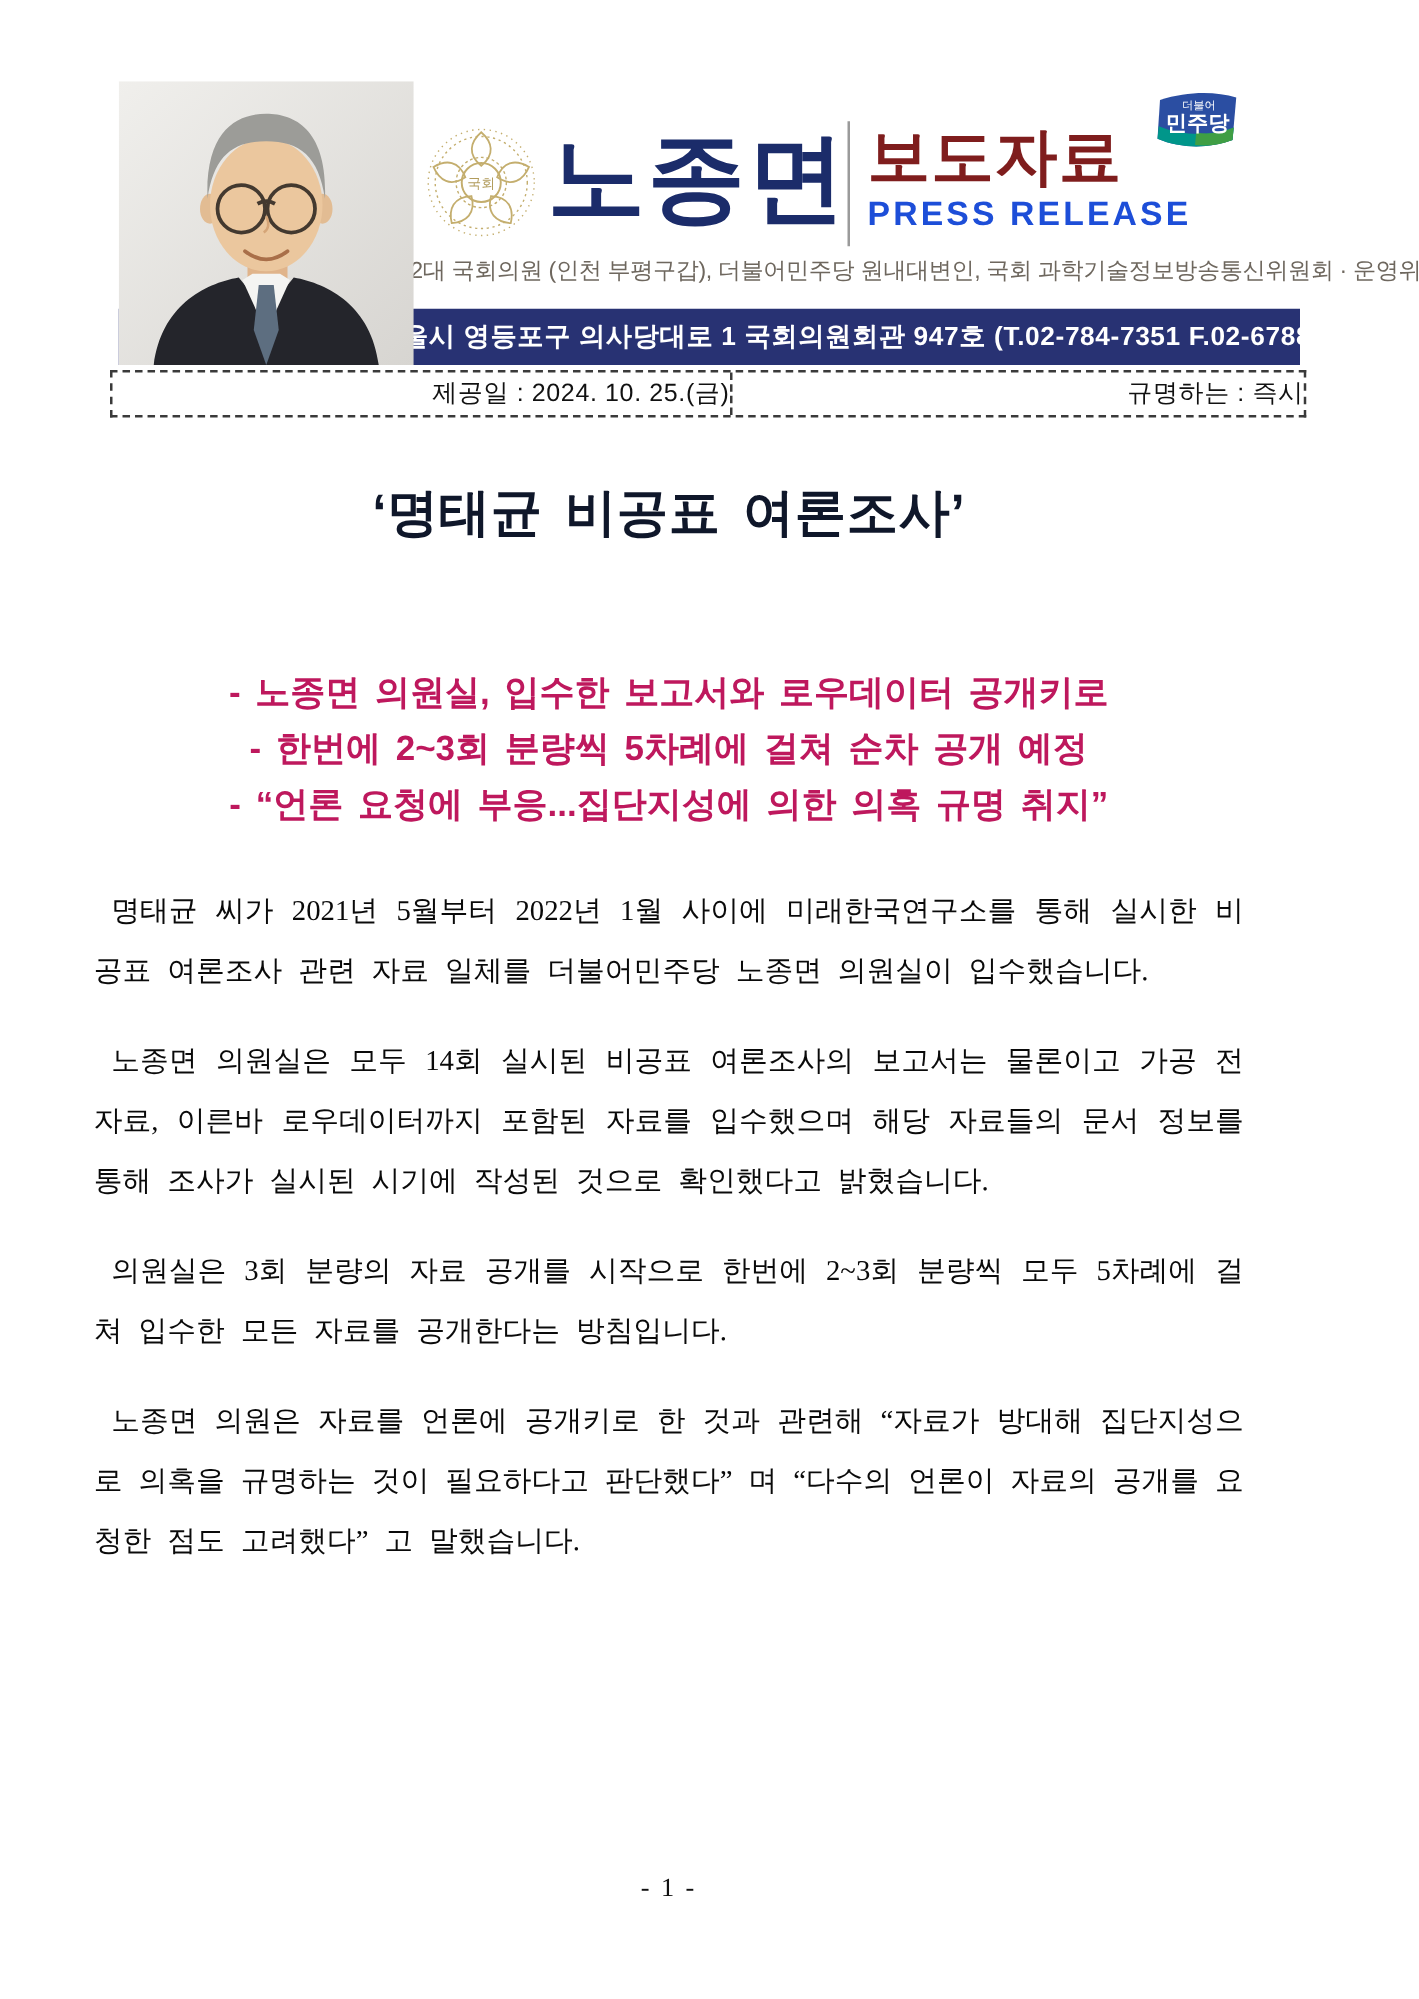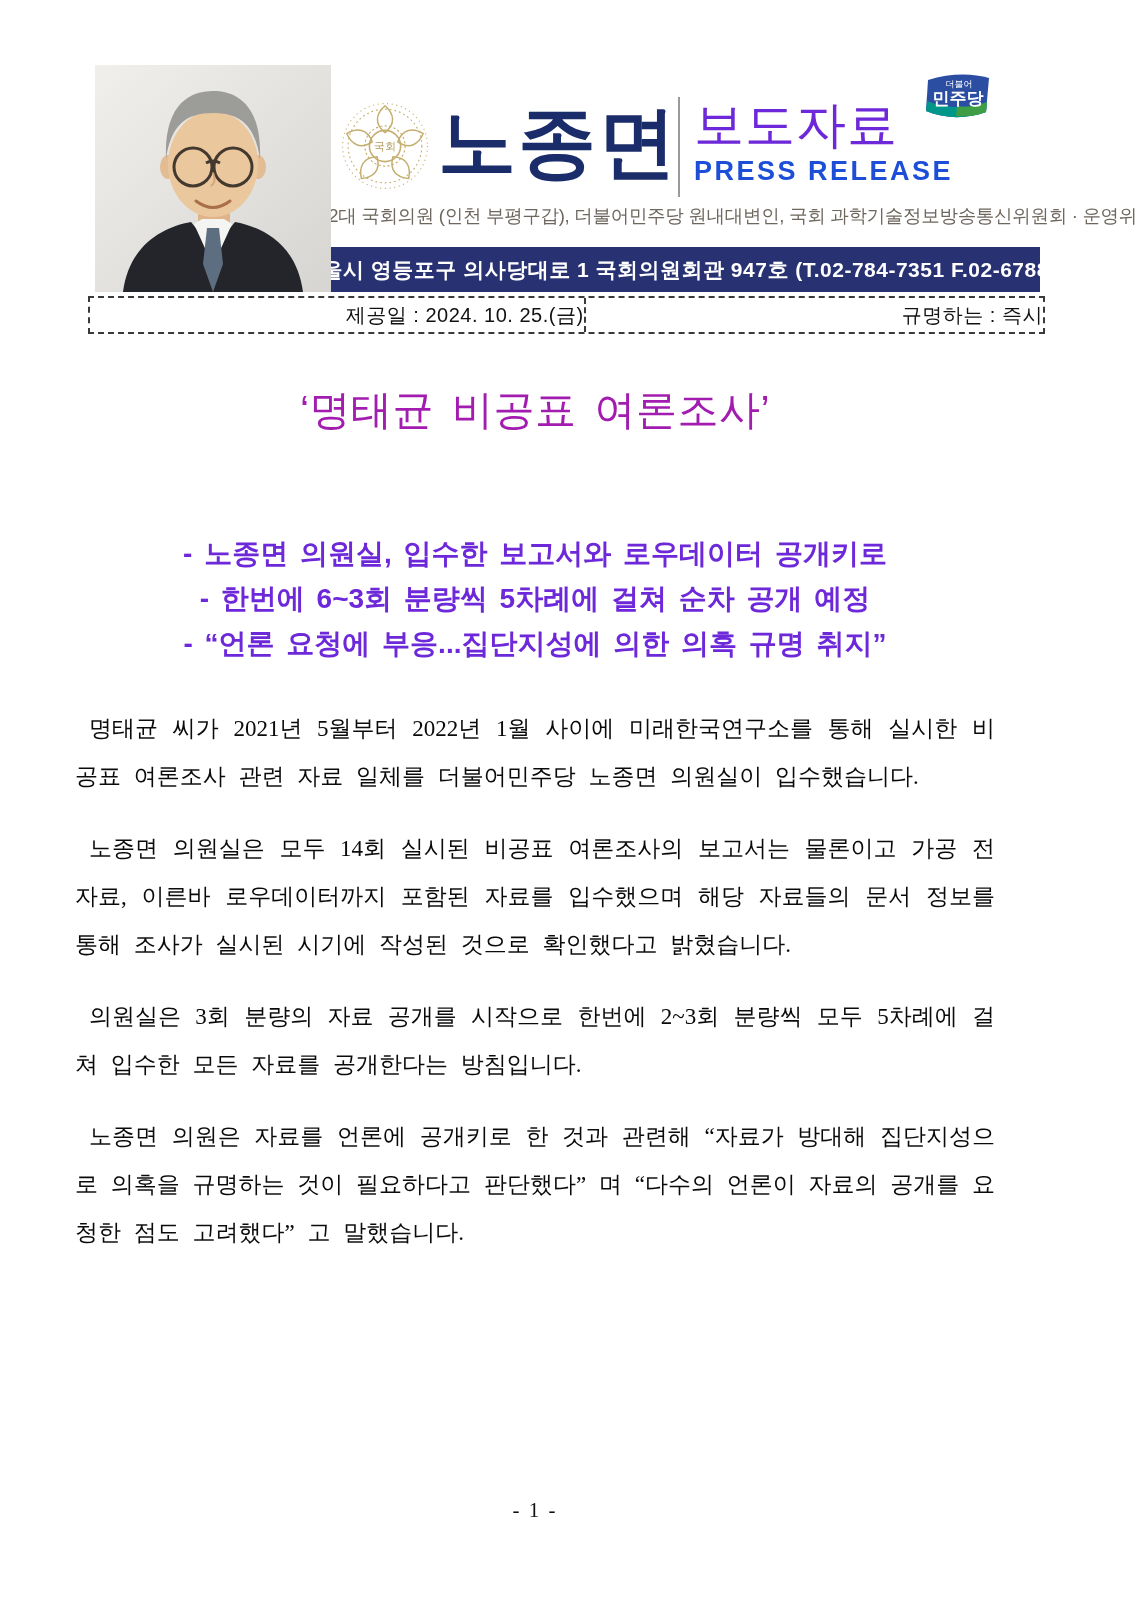--- a/index.html
+++ b/index.html
@@ -66,22 +66,22 @@
   }
 
   .doc-type-wrap {
     position: absolute;
     left: 694px; top: 96px;
     z-index: 2;
     white-space: nowrap;
   }
   .doc-type {
     font-size: 50px;
-    font-weight: 400;
-    color: #6d28d9;
+    font-weight: 700;
+    color: #7f1d1d;
     letter-spacing: 1px;
     line-height: 58px;
   }
   .doc-type-en {
     font-size: 27px;
     font-weight: 700;
     color: #1d4ed8;
     letter-spacing: 2.5px;
     line-height: 34px;
   }
@@ -124,35 +124,35 @@
   }
   .info-cell.left  { width: 52%; border-right: 2px dashed #3a3a3a; }
   .info-cell.right { width: 48%; }
 
   
   .headline {
     position: absolute;
     left: 75px; top: 381px;
     width: 920px;
     text-align: center;
-    color: #a21caf;
+    color: #0f172a;
     font-size: 41px;
-    font-weight: 400;
+    font-weight: 700;
     line-height: 59px;
     letter-spacing: 0.5px;
     word-spacing: 6px;
   }
 
   
   .bullets {
     position: absolute;
     left: 75px; top: 531px;
     width: 920px;
     text-align: center;
-    color: #6d28d9;
+    color: #be185d;
     font-size: 28px;
     font-weight: 700;
     line-height: 45px;
     word-spacing: 4px;
   }
 
   
   .body-text {
     position: absolute;
     left: 75px; top: 705px;
@@ -249,21 +249,21 @@
     <div class="info-cell left">제공일 : 2024. 10. 25.(금)</div>
     <div class="info-cell right">규명하는 : 즉시</div>
   </div>
 
   <div class="headline">
     <div>‘명태균 비공표 여론조사’</div>
   </div>
 
   <div class="bullets">
     <div>- 노종면 의원실, 입수한 보고서와 로우데이터 공개키로</div>
-    <div>- 한번에 6~3회 분량씩 5차례에 걸쳐 순차 공개 예정</div>
+    <div>- 한번에 2~3회 분량씩 5차례에 걸쳐 순차 공개 예정</div>
     <div>- “언론 요청에 부응...집단지성에 의한 의혹 규명 취지”</div>
   </div>
 
   <div class="body-text">
     <p>명태균 씨가 2021년 5월부터 2022년 1월 사이에 미래한국연구소를 통해 실시한 비공표 여론조사 관련 자료 일체를 더불어민주당 노종면 의원실이 입수했습니다.</p>
     <p>노종면 의원실은 모두 14회 실시된 비공표 여론조사의 보고서는 물론이고 가공 전 자료, 이른바 로우데이터까지 포함된 자료를 입수했으며 해당 자료들의 문서 정보를 통해 조사가 실시된 시기에 작성된 것으로 확인했다고 밝혔습니다.</p>
     <p>의원실은 3회 분량의 자료 공개를 시작으로 한번에 2~3회 분량씩 모두 5차례에 걸쳐 입수한 모든 자료를 공개한다는 방침입니다.</p>
     <p>노종면 의원은 자료를 언론에 공개키로 한 것과 관련해 “자료가 방대해 집단지성으로 의혹을 규명하는 것이 필요하다고 판단했다” 며 “다수의 언론이 자료의 공개를 요청한 점도 고려했다” 고 말했습니다.</p>
   </div>
 

